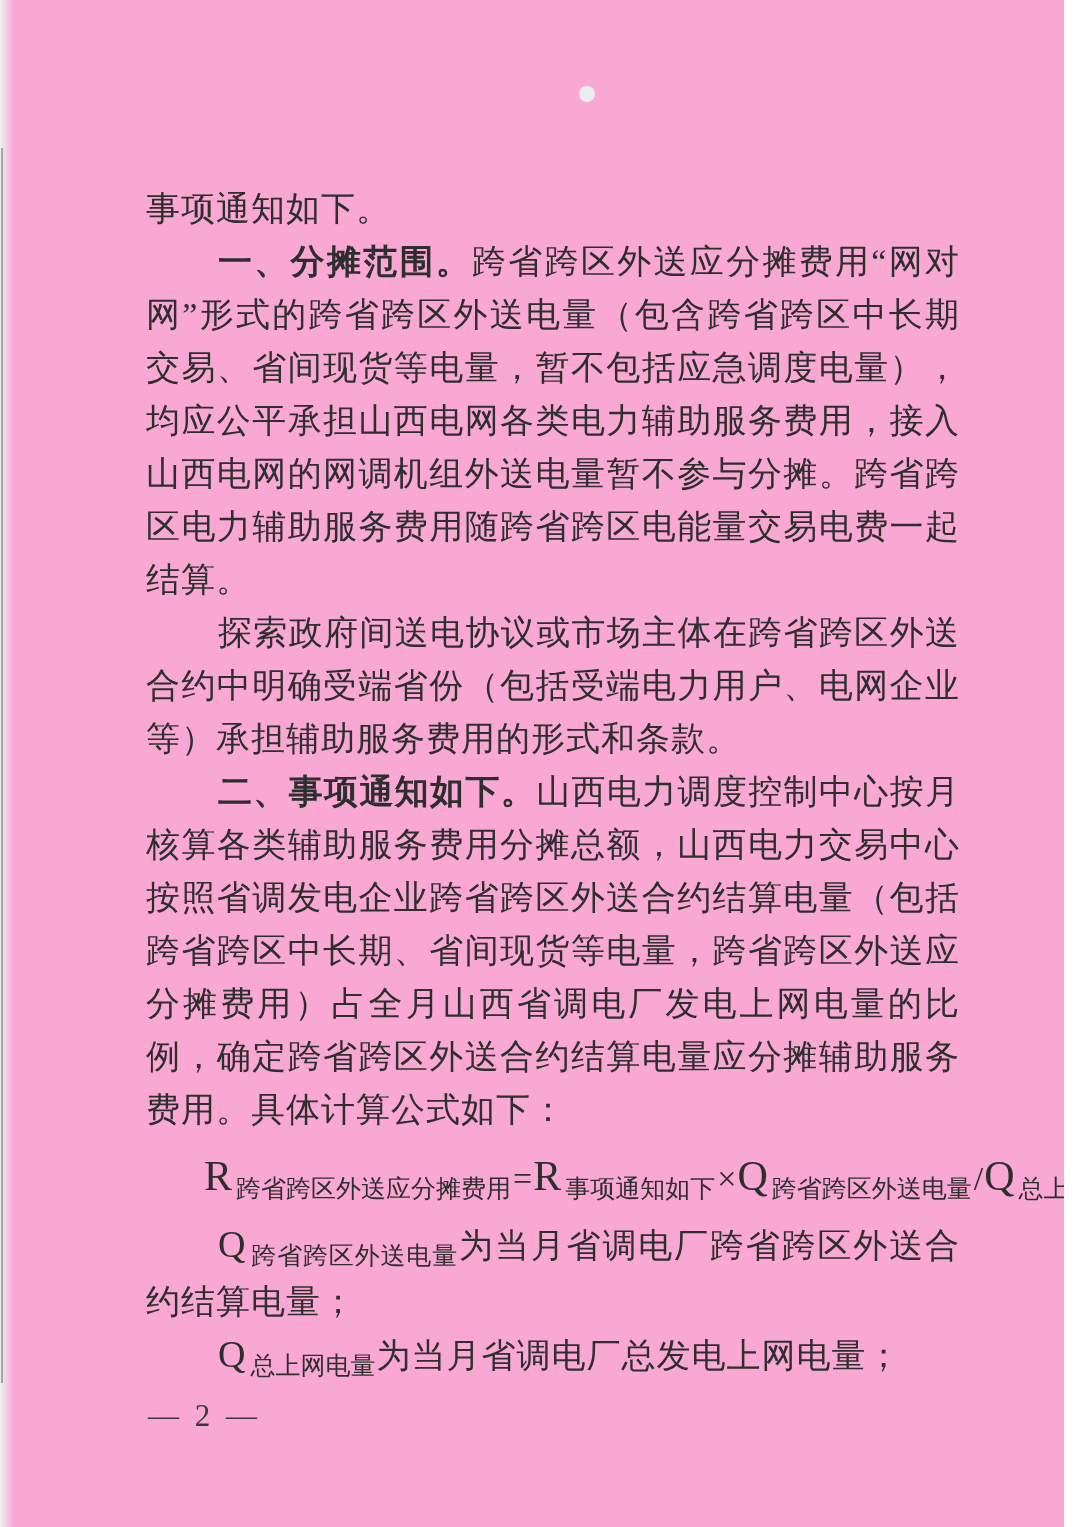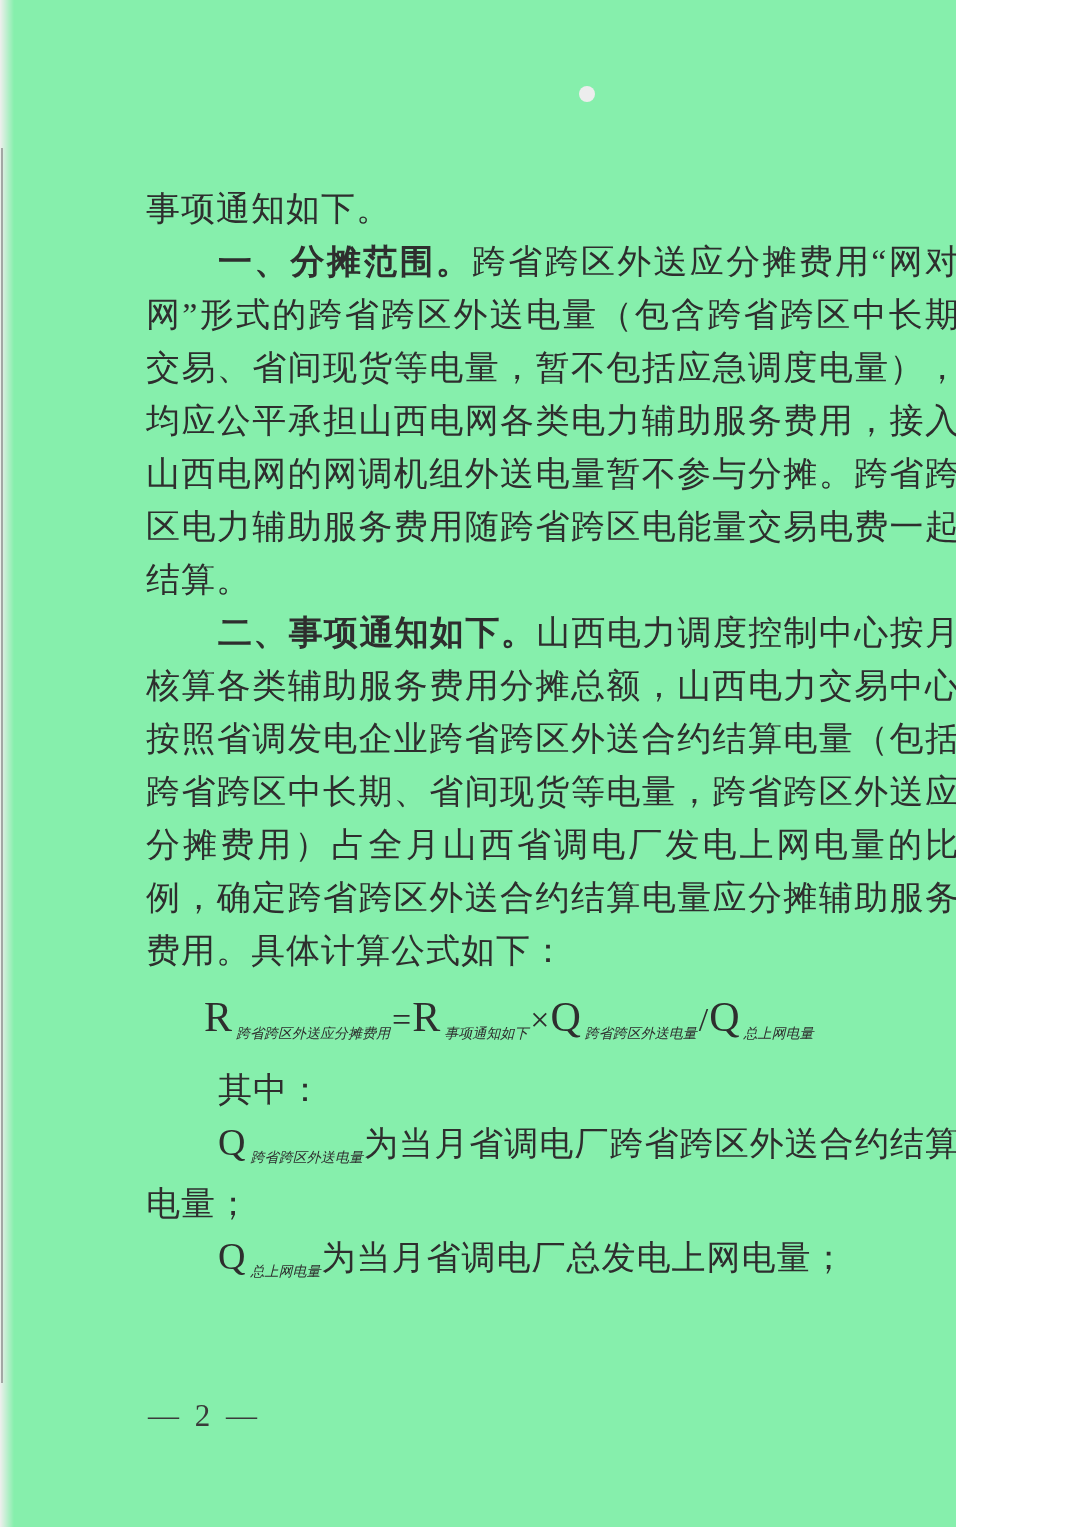--- a/index.html
+++ b/index.html
@@ -1,19 +1,19 @@
 <!DOCTYPE html>
 <html><head>
 <meta charset="utf-8">
 <style>
   html, body { margin:0; padding:0; background:#ffffff; }
   .page {
     position:relative;
-    width:956px; height:1527px;
-    background:#86efac;
+    width:1064px; height:1527px;
+    background:#f9a8d4;
     overflow:hidden;
     font-family:"Liberation Serif","DejaVu Serif",serif;
     color:#2e2e2e;
   }
   
   .scan-line {
     position:absolute; left:1px; top:148px;
     width:2px; height:1235px;
     background:#8f8f8f; opacity:.75;
   }
@@ -40,22 +40,22 @@
     font-family:"Liberation Sans","DejaVu Sans",sans-serif;
     font-weight:700;
   }
   .formula-line {
     margin:8px 0 4px; padding-left:58px;
     font-size:34px; line-height:64px;
     white-space:nowrap; letter-spacing:0;
   }
   .sym { font-size:42px; font-family:"Liberation Serif","DejaVu Serif",serif; }
   .sub {
-    font-size:14px; position:relative; top:7px;
-    margin:0 1px 0 4px; letter-spacing:0;font-style:italic;
+    font-size:25px; position:relative; top:7px;
+    margin:0 1px 0 4px; letter-spacing:0;
   }
   .op { font-size:34px; margin:0 1px; }
   .def-para .sym { font-size:38px; }
   .page-number {
     position:absolute; left:148px; top:1398px;
     font-size:31px; color:#3a3a3a; letter-spacing:4px;
     font-family:"Liberation Serif","DejaVu Serif",serif;
   }
 </style>
 </head>
@@ -65,26 +65,26 @@
   <div class="scan-strip"></div>
   <div class="scan-line"></div>
   <div class="smudge"></div>
 
   <div class="content">
 
     <p class="para">事项通知如下。</p>
 
     <p class="para indent"><span class="run-head">一、分摊范围。</span><span>跨省跨区外送应分摊费用“网对网”形式的跨省跨区外送电量（包含跨省跨区中长期交易、省间现货等电量，暂不包括应急调度电量），均应公平承担山西电网各类电力辅助服务费用，接入山西电网的网调机组外送电量暂不参与分摊。跨省跨区电力辅助服务费用随跨省跨区电能量交易电费一起结算。</span></p>
 
+    <p class="para indent">探索政府间送电协议或市场主体在跨省跨区外送合约中明确受端省份（包括受端电力用户、电网企业等）承担辅助服务费用的形式和条款。</p>
 
     <p class="para indent"><span class="run-head">二、事项通知如下。</span><span>山西电力调度控制中心按月核算各类辅助服务费用分摊总额，山西电力交易中心按照省调发电企业跨省跨区外送合约结算电量（包括跨省跨区中长期、省间现货等电量，跨省跨区外送应分摊费用）占全月山西省调电厂发电上网电量的比例，确定跨省跨区外送合约结算电量应分摊辅助服务费用。具体计算公式如下：</span></p>
 
     <div class="formula-line"><span class="sym">R</span><span class="sub">跨省跨区外送应分摊费用</span><span class="op">=</span><span class="sym">R</span><span class="sub">事项通知如下</span><span class="op">×</span><span class="sym">Q</span><span class="sub">跨省跨区外送电量</span><span class="op">/</span><span class="sym">Q</span><span class="sub">总上网电量</span></div>
 
-    <p class="para indent">其中：</p>
 
 
     <p class="para indent def-para"><span class="sym">Q</span><span class="sub">跨省跨区外送电量</span><span>为当月省调电厂跨省跨区外送合约结算电量；</span></p>
 
     <p class="para indent def-para"><span class="sym">Q</span><span class="sub">总上网电量</span><span>为当月省调电厂总发电上网电量；</span></p>
 
   </div>
 
   <div class="page-number">— 2 —</div>
 </div>

